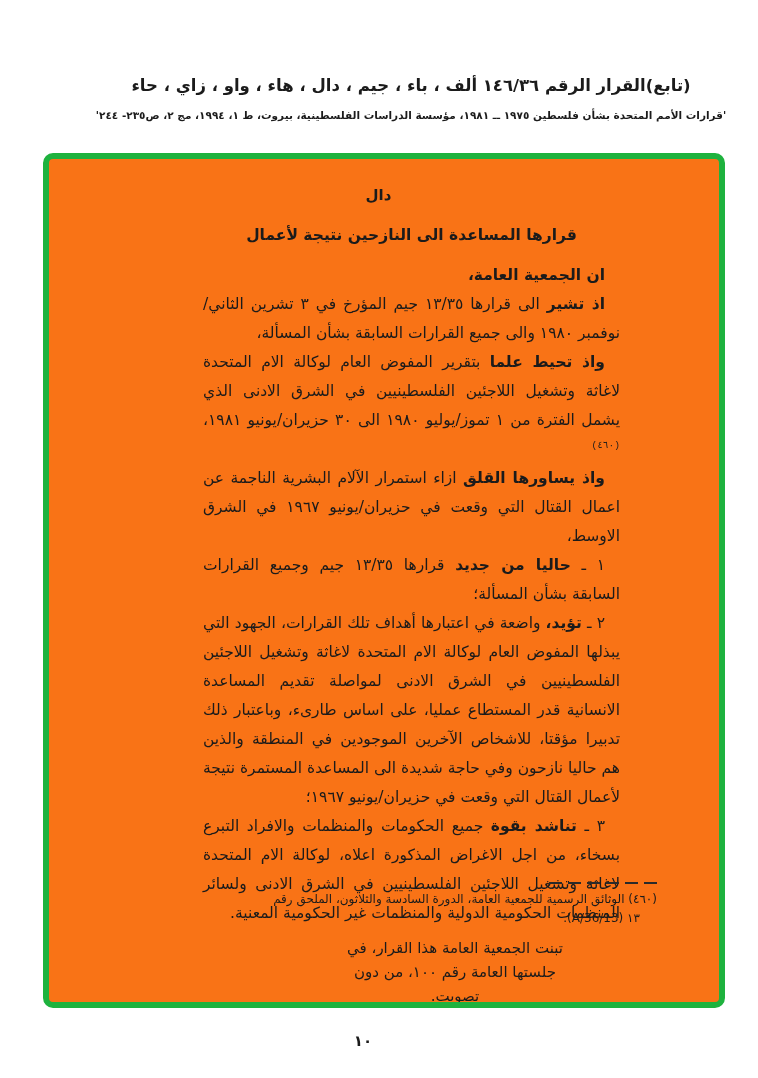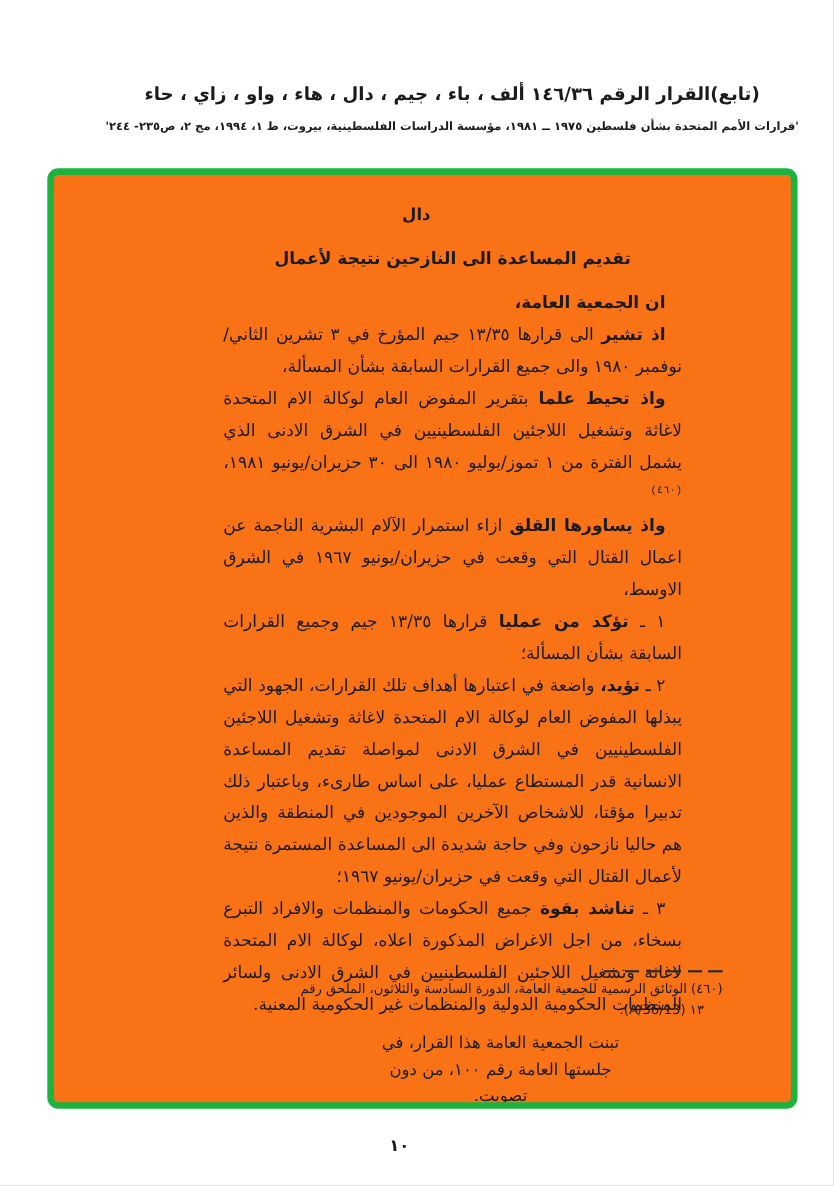--- a/index.html
+++ b/index.html
@@ -92,21 +92,21 @@
   <div class="hdr-line1">(تابع)القرار الرقم ١٤٦/٣٦ ألف ، باء ، جيم ، دال ، هاء ، واو ، زاي ، حاء</div>
   <div class="hdr-line2">'قرارات الأمم المتحدة بشأن فلسطين ١٩٧٥ ــ ١٩٨١، مؤسسة الدراسات الفلسطينية، بيروت، ط ١، ١٩٩٤، مج ٢، ص٢٣٥- ٢٤٤'</div>
 </header>
 
 <section class="doc-box" style="border-color: rgb(30, 178, 62);">
   <div class="doc-content">
 
     <div class="section-letter">دال</div>
 
     <h1 class="doc-title">
-      <span class="t-line">تقديم المساعدة الى النازحين نتيجة لأعمال</span>
+      <span class="t-line">قرارها المساعدة الى النازحين نتيجة لأعمال</span>
     </h1>
 
     <p class="par p-first">
       <b>ان الجمعية العامة،</b>
     </p>
 
     <p class="par">
       <b>اذ تشير</b>
       <span>الى قرارها ١٣/٣٥ جيم المؤرخ في ٣ تشرين الثاني/نوفمبر ١٩٨٠ والى جميع القرارات السابقة بشأن المسألة،</span>
     </p>
@@ -116,21 +116,21 @@
       <span>بتقرير المفوض العام لوكالة الام المتحدة لاغاثة وتشغيل اللاجئين الفلسطينيين في الشرق الادنى الذي يشمل الفترة من ١ تموز/يوليو ١٩٨٠ الى ٣٠ حزيران/يونيو ١٩٨١،</span><sup class="fn-marker">(٤٦٠)</sup>
     </p>
 
     <p class="par">
       <b>واذ يساورها القلق</b>
       <span>ازاء استمرار الآلام البشرية الناجمة عن اعمال القتال التي وقعت في حزيران/يونيو ١٩٦٧ في الشرق الاوسط،</span>
     </p>
 
     <p class="par">
       <span class="par-num">١ ـ</span>
-      <b>تؤكد من عمليا</b>
+      <b>حاليا من جديد</b>
       <span>قرارها ١٣/٣٥ جيم وجميع القرارات السابقة بشأن المسألة؛</span>
     </p>
 
     <p class="par">
       <span class="par-num">٢ ـ</span>
       <b>تؤيد،</b>
       <span>واضعة في اعتبارها أهداف تلك القرارات، الجهود التي يبذلها المفوض العام لوكالة الام المتحدة لاغاثة وتشغيل اللاجئين الفلسطينيين في الشرق الادنى لمواصلة تقديم المساعدة الانسانية قدر المستطاع عمليا، على اساس طارىء، وباعتبار ذلك تدبيرا مؤقتا، للاشخاص الآخرين الموجودين في المنطقة والذين هم حاليا نازحون وفي حاجة شديدة الى المساعدة المستمرة نتيجة لأعمال القتال التي وقعت في حزيران/يونيو ١٩٦٧؛</span>
     </p>
 
     <p class="par">

